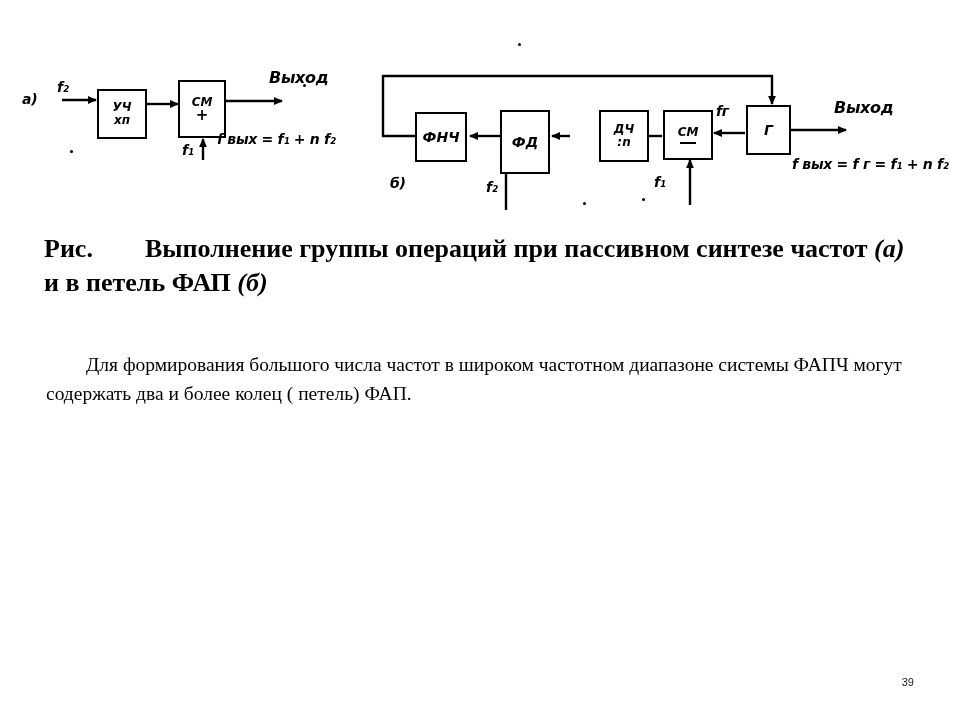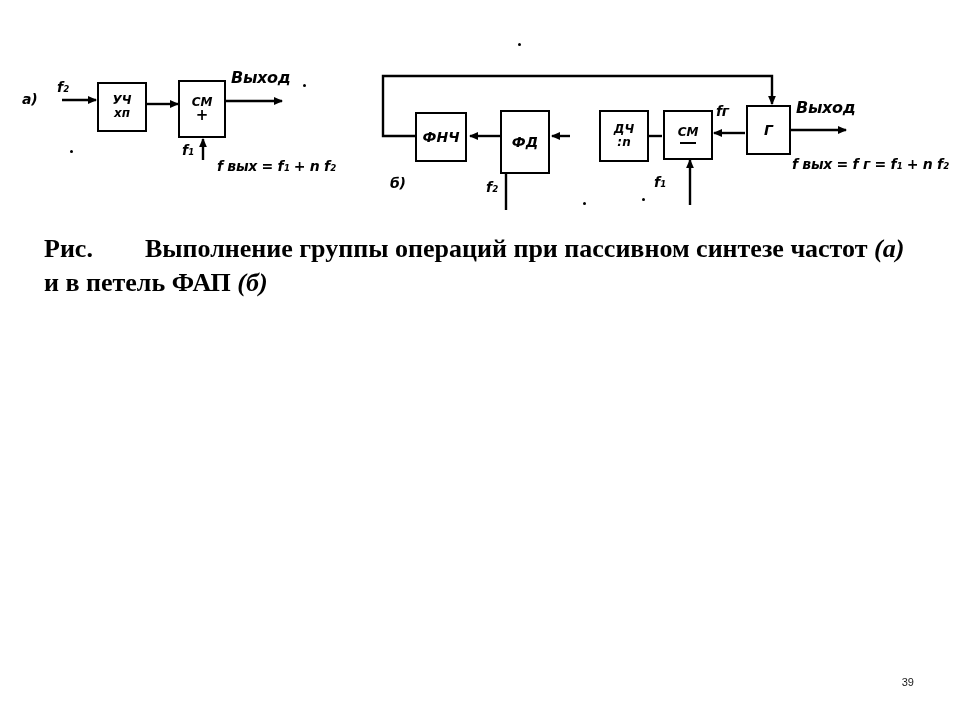--- a/index.html
+++ b/index.html
@@ -40,21 +40,21 @@
     position: absolute;
     font-family: "DejaVu Sans", sans-serif;
     font-weight: bold;
     font-style: italic;
     color: #000;
     white-space: nowrap;
     line-height: 1;
     letter-spacing: -0.3px;
   }
   .hw.med   { font-size: 14px; }
-  .hw.big   { font-size: 16px; }
+  .hw.big   { font-size: 16px; margin-left: 38px; }
 
   
   .blk {
     position: absolute;
     border: 2.4px solid #000;
     background: #fff;
     box-sizing: border-box;
     display: flex;
     flex-direction: column;
     align-items: center;
@@ -167,35 +167,35 @@
         <line x1="745" y1="133" x2="714" y2="133" marker-end="url(#ah)"></line>
 
         <line x1="506" y1="210" x2="506" y2="163" marker-end="url(#ah)"></line>
 
         <line x1="690" y1="205" x2="690" y2="160" marker-end="url(#ah)"></line>
 
         <line x1="790" y1="130" x2="846" y2="130" marker-end="url(#ah)"></line>
       </g>
     </svg>
 
-    <div class="blk" style="left:97px; top:82px; width:50px; height:50px;">
+    <div class="blk" style="left:97px; top:89px; width:50px; height:50px;">
       <span class="l1">УЧ</span>
       <span class="l2">хп</span>
     </div>
 
     <div class="blk" style="left:178px; top:80px; width:48px; height:58px;">
       <span class="l1">СМ</span>
       <span class="plus">+</span>
     </div>
 
     <span class="hw med" style="left:22px; top:92px;">а)</span>
     <span class="hw med" style="left:57px; top:80px;">f₂</span>
     <span class="hw big" style="left:231px; top:70px;">Выход</span>
     <span class="hw med" style="left:182px; top:143px;">f₁</span>
-    <span class="hw med" style="left:217px; top:159px;">f вых = f₁ + n f₂</span>
+    <span class="hw med" style="left:217px; top:132px;">f вых = f₁ + n f₂</span>
 
     <div class="blk single" style="left:415px; top:112px; width:52px; height:50px;">
       <span class="l1">ФНЧ</span>
     </div>
 
     <div class="blk single" style="left:500px; top:110px; width:50px; height:64px;">
       <span class="l1">ФД</span>
     </div>
 
     <div class="blk" style="left:588px; top:110px; width:50px; height:52px;margin-left:11px;">
@@ -226,16 +226,19 @@
     <span class="dot" style="left:303px; top:84px; width:3px; height:3px;"></span>
   </div>
 
   <div class="caption">
     <span>Рис.</span><span class="gap"></span><span>Выполнение группы операций при пассивном синтезе частот</span>
     <span class="ital">(а)</span><br>
     <span>и в петель ФАП</span>
     <span class="ital">(б)</span>
   </div>
 
+  <div class="body-par">
+    <span class="indent"></span><span>Для формирования большого числа частот в широком частотном диапазоне системы ФАПЧ могут содержать два и более колец ( петель) ФАП.</span>
+  </div>
 
   <div class="page-num">39</div>
 
 </div>
 
 </body></html>

